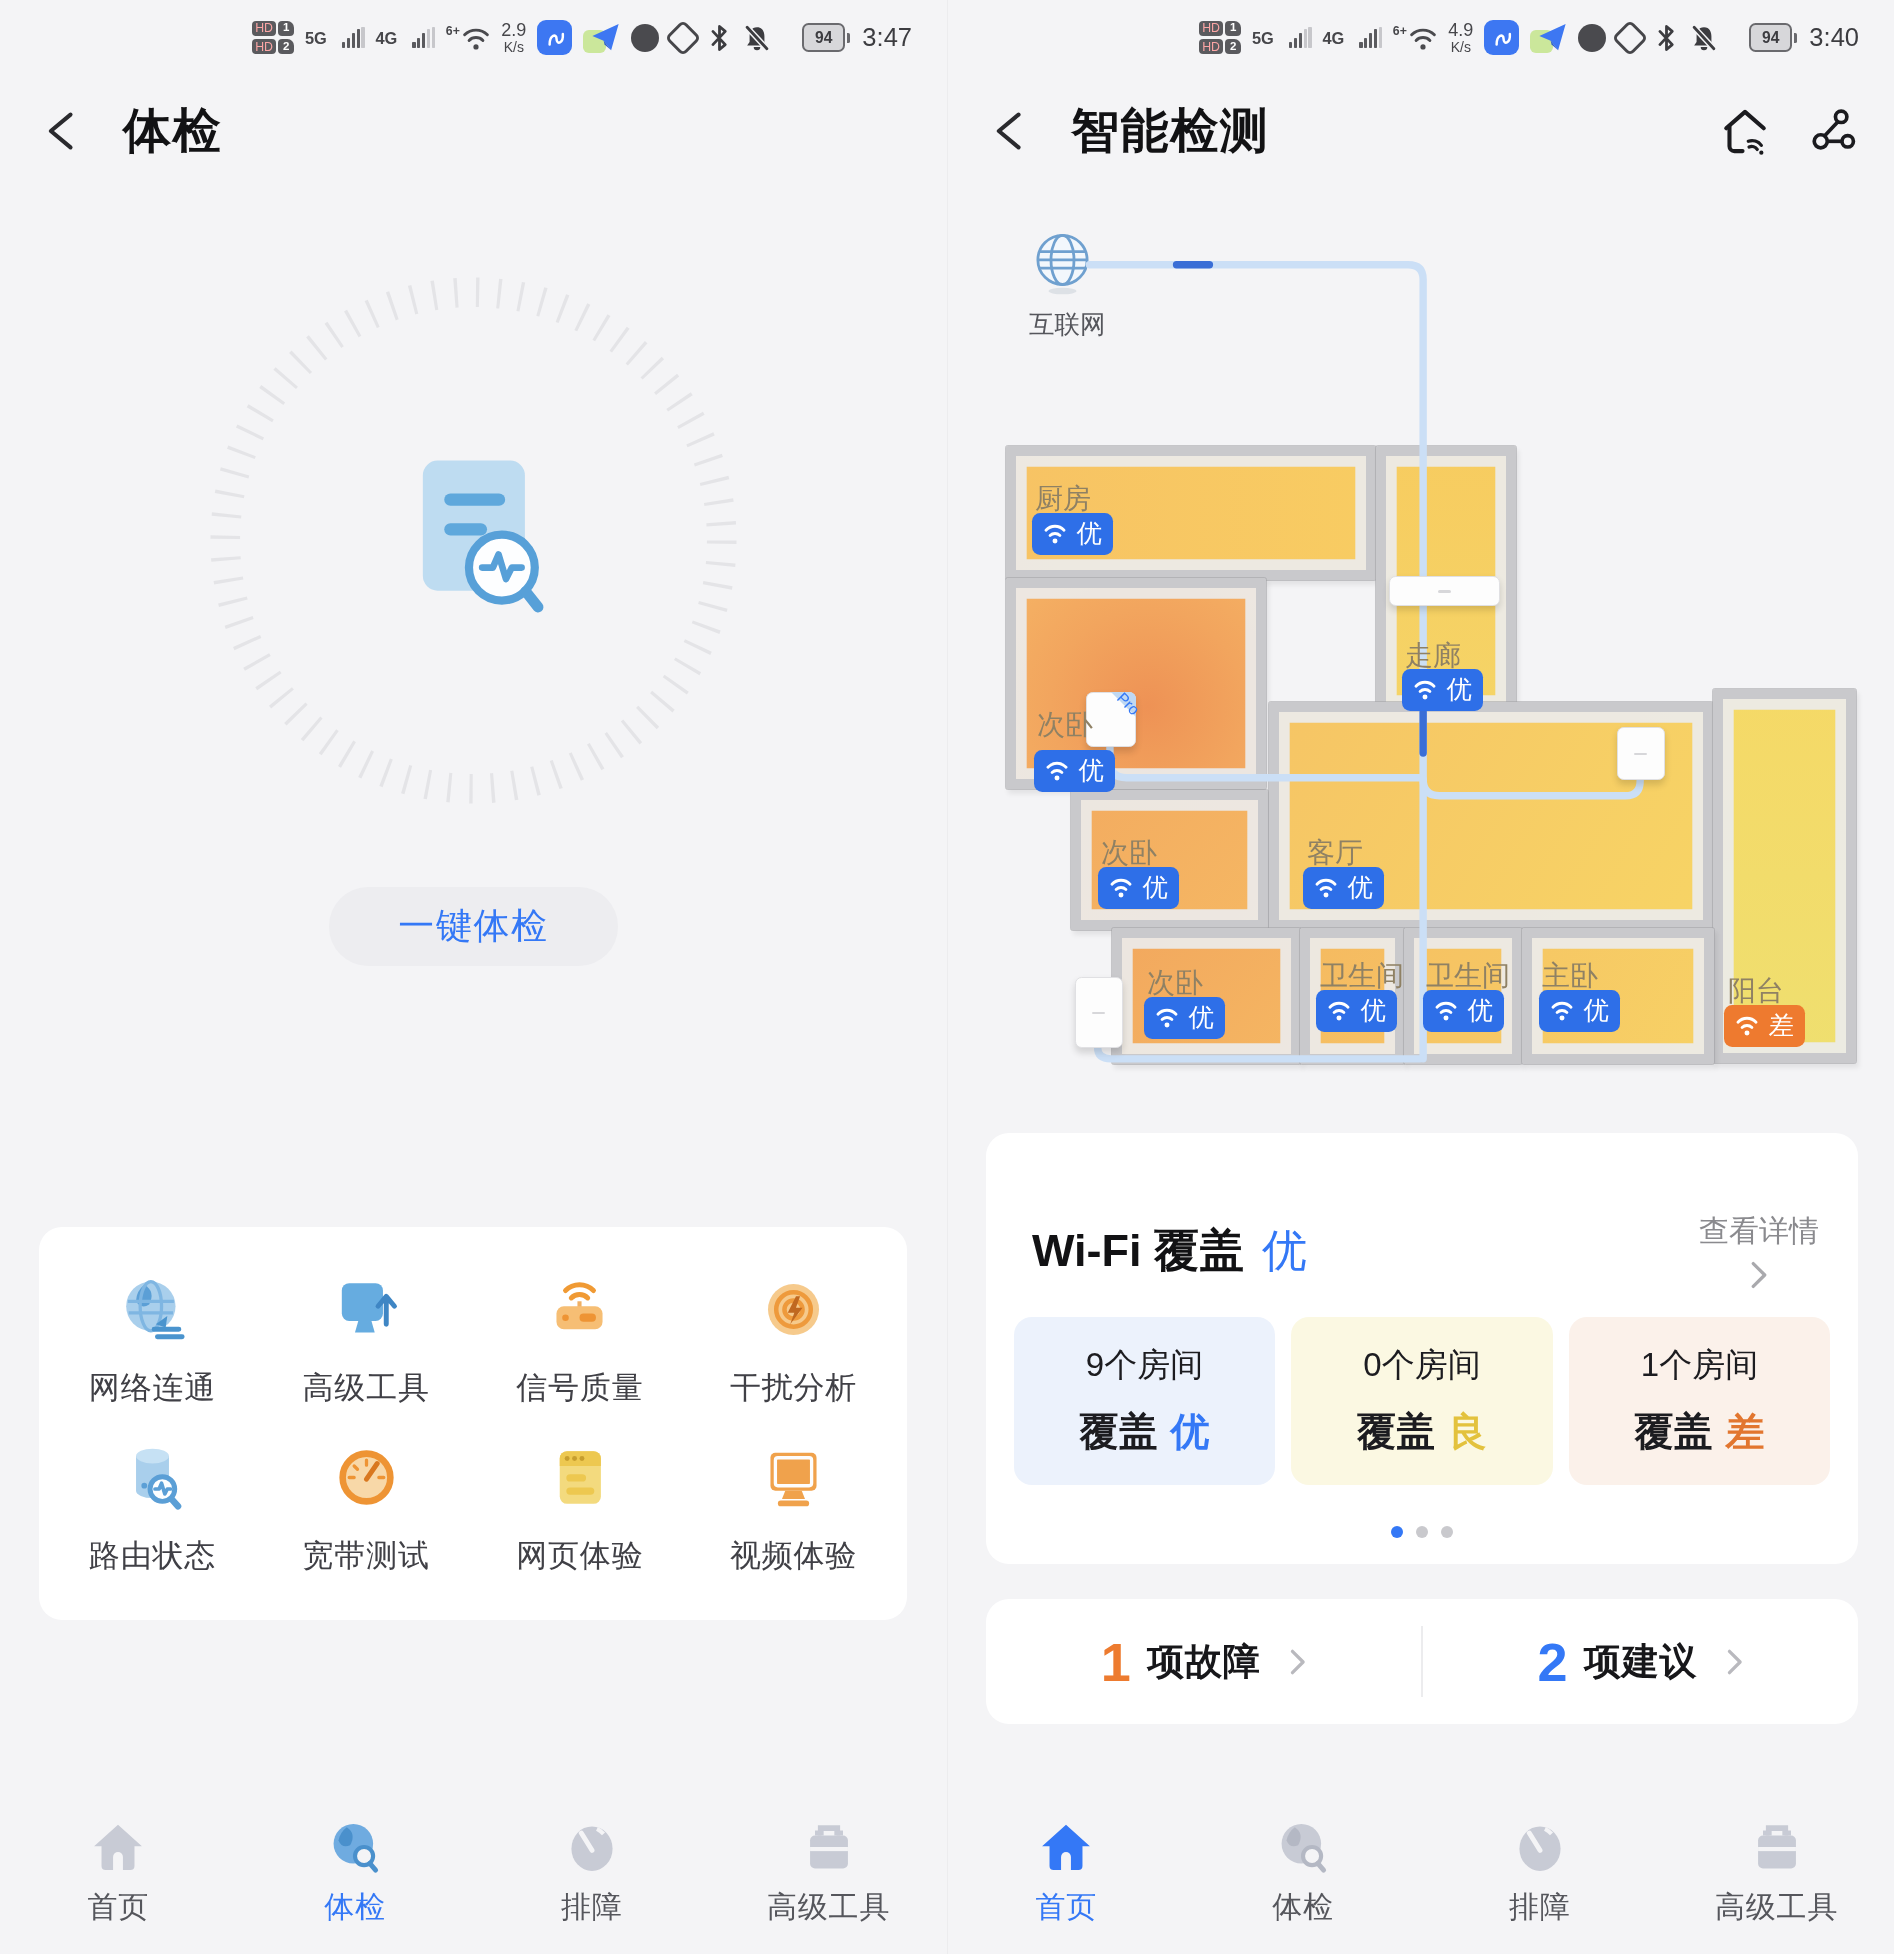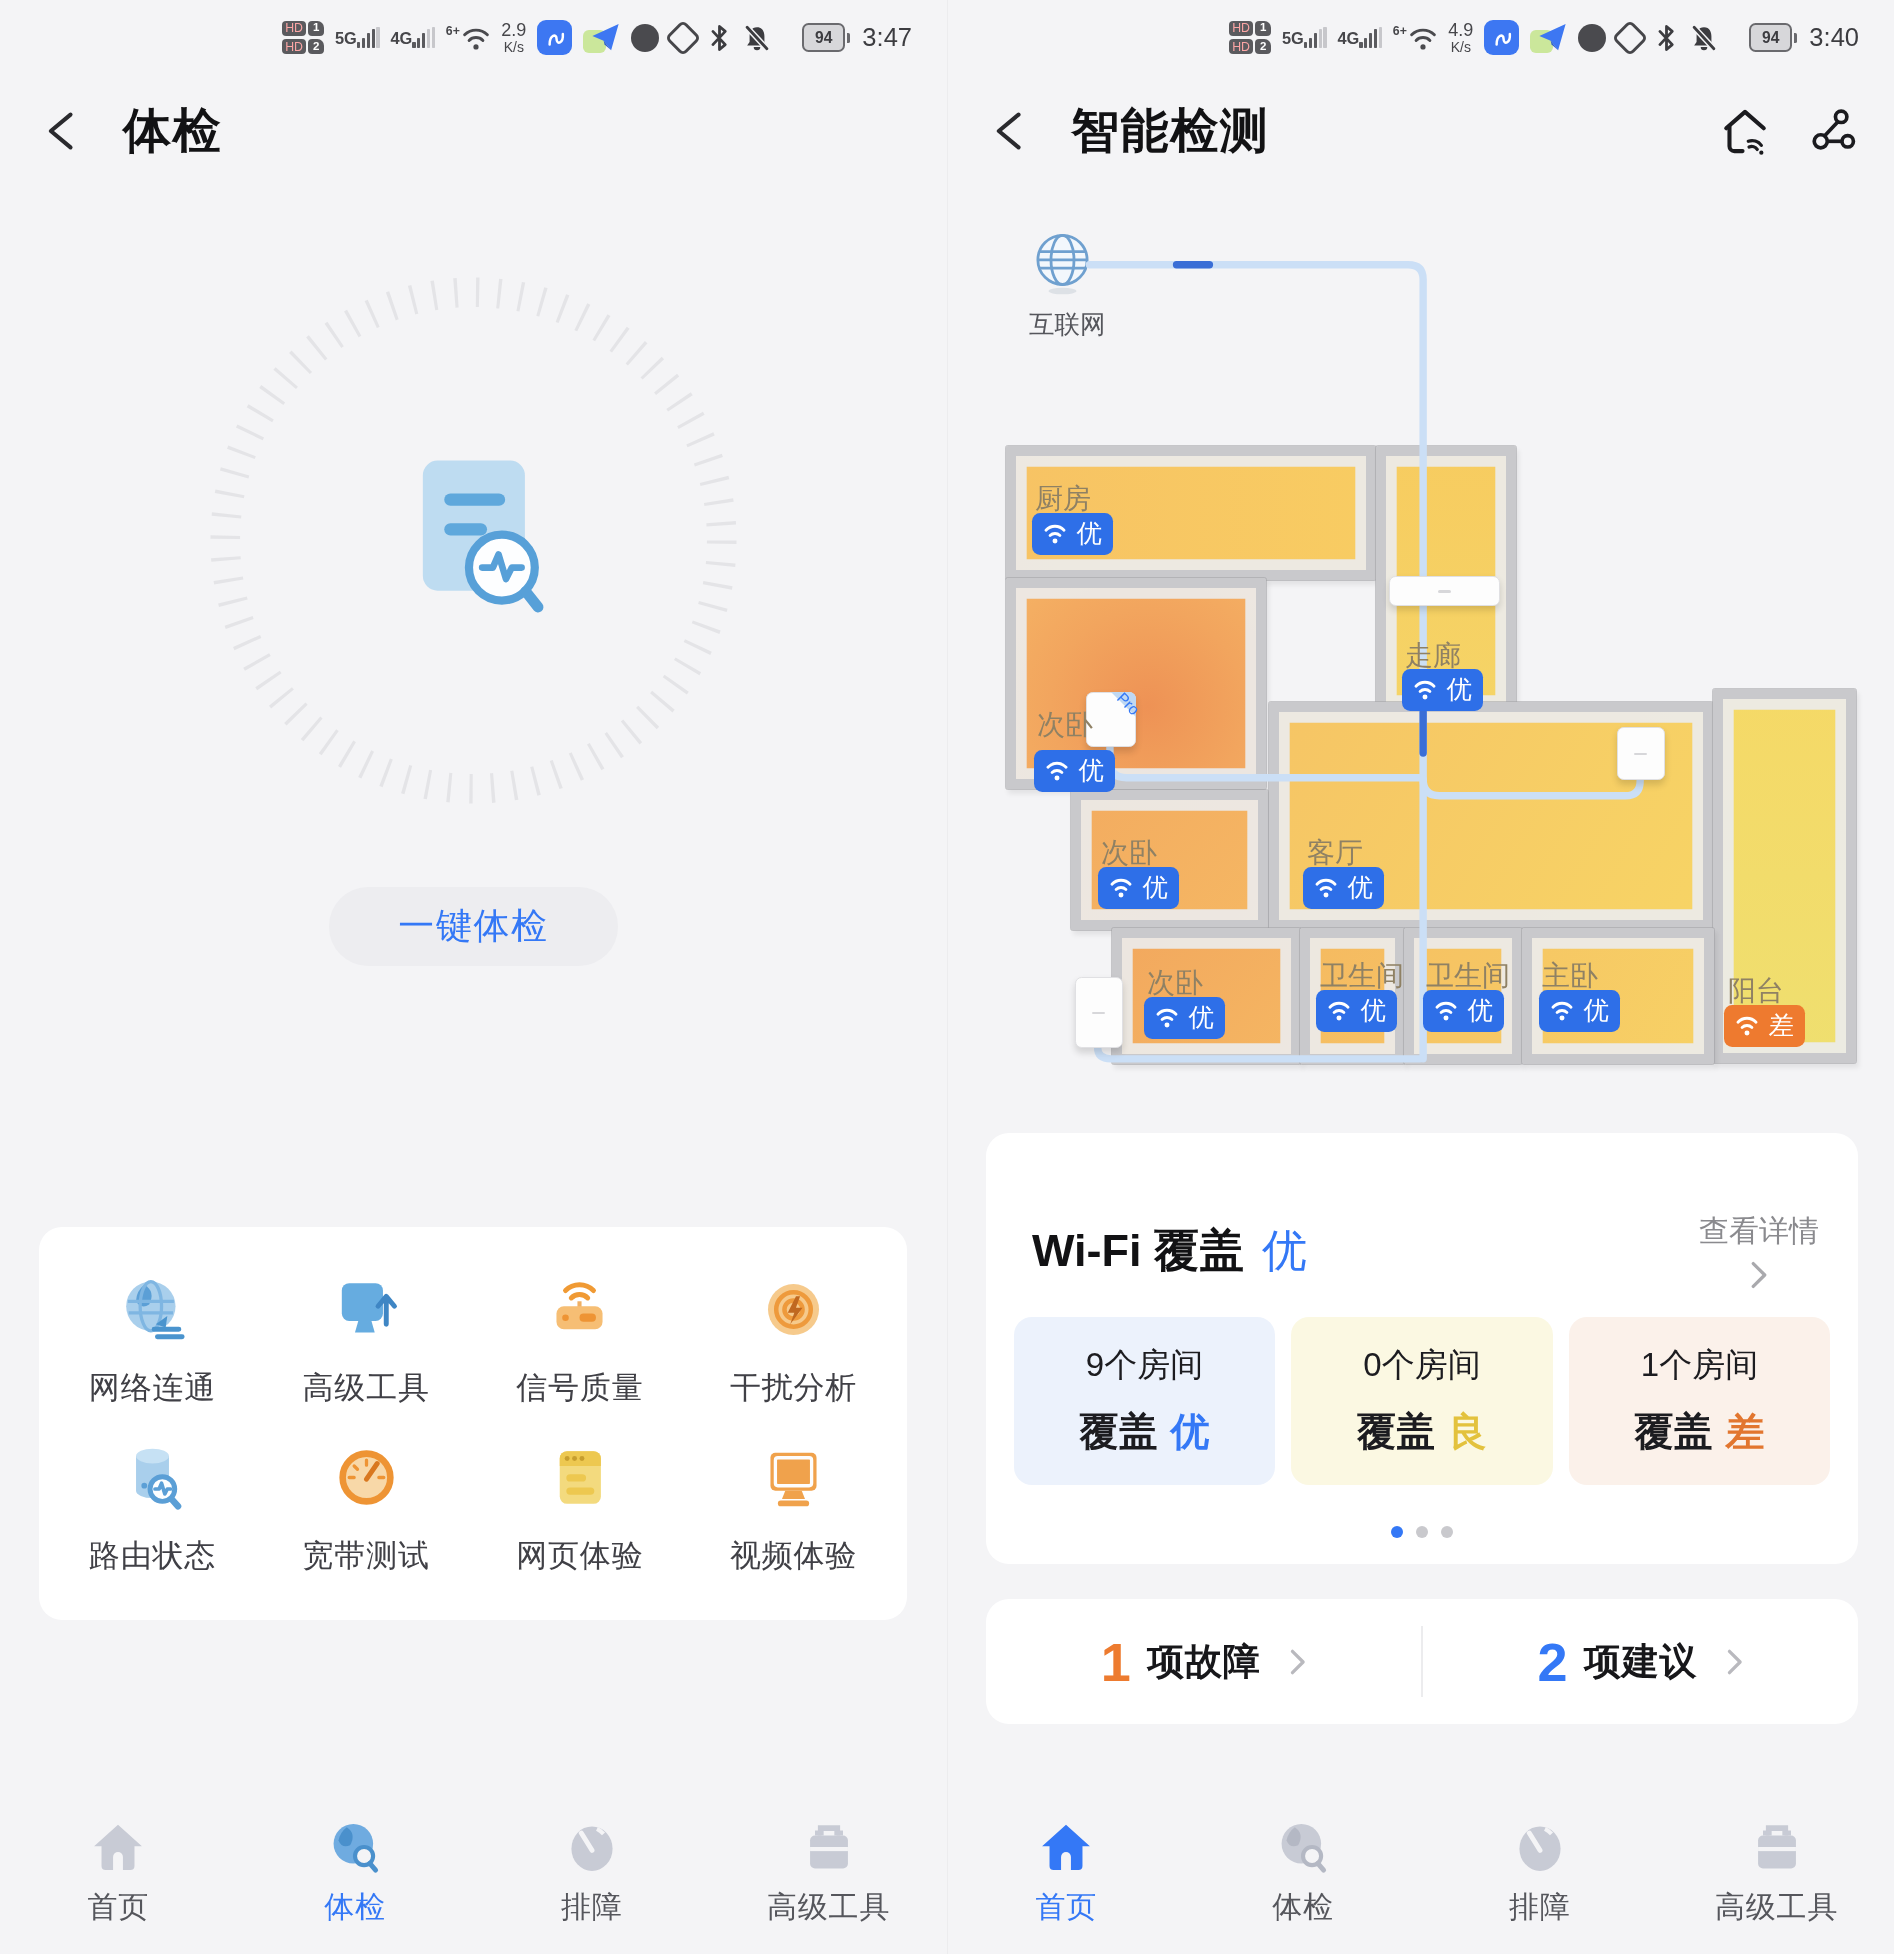--- a/index.html
+++ b/index.html
@@ -12,21 +12,21 @@
   .panel{position:absolute;top:0;width:947px;height:1954px;background:#F4F4F6;}
   #panel-left{left:0;}
   #panel-right{left:947px;border-left:0.8px solid #ECECEE;box-sizing:border-box;}
 
   
   .statusbar{position:absolute;top:13px;right:35px;height:49px;display:flex;align-items:center;gap:10.7px;color:#46464a;}
   .hdcol{display:flex;flex-direction:column;gap:2.5px;}
   .hdrow{display:flex;gap:1.6px;align-items:center;}
   .hdchip{background:#5a5a5e;color:#fca5a5;border-radius:4.1px;font-size:12.3px;font-weight:400;padding:0.8px 3.3px;line-height:1.15;}
   .simchip{background:#5a5a5e;color:#fff;border-radius:4.1px 6.6px 4.1px 4.1px;font-size:11.5px;font-weight:700;padding:0.8px 5px;line-height:1.2;}
-  .net{display:flex;align-items:flex-end;gap:0;}
+  .net{display:flex;align-items:flex-end;gap:15px;}
   .netlabel{font-size:16.4px;font-weight:700;line-height:1;padding-bottom:1.6px;}
   .sig{display:flex;align-items:flex-end;gap:1.6px;height:21.4px;}
   .sig i{display:block;width:3.3px;background:#5a5a5e;border-radius:0.8px;}
   .sig i.dim{background:#C7C7CB;}
   .wifi{display:flex;align-items:flex-start;gap:0.8px;}
   .wifisup{font-size:12.3px;font-weight:700;line-height:1;}
   .speed{display:flex;flex-direction:column;align-items:center;line-height:1.05;}
   .speed .v{font-size:18px;}
   .speed .u{font-size:14px;}
   .appic{width:35px;height:35px;border-radius:9px;background:#3D77F2;display:flex;align-items:center;justify-content:center;}

